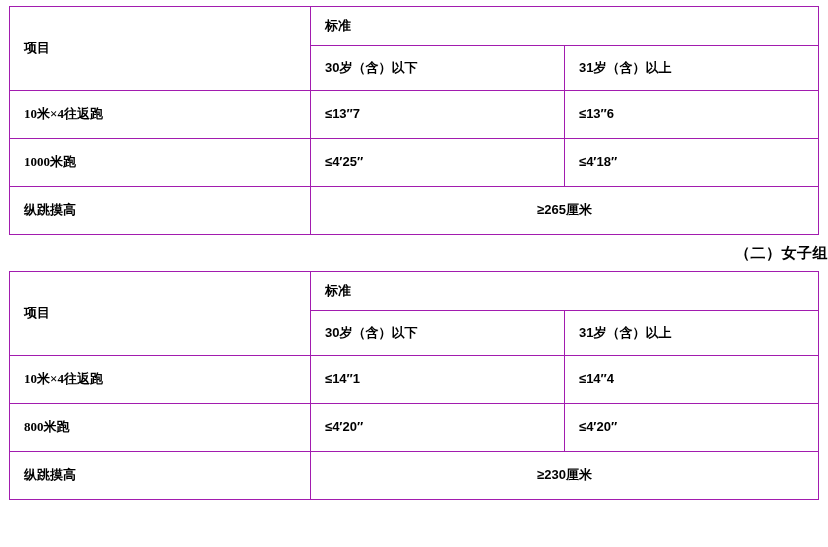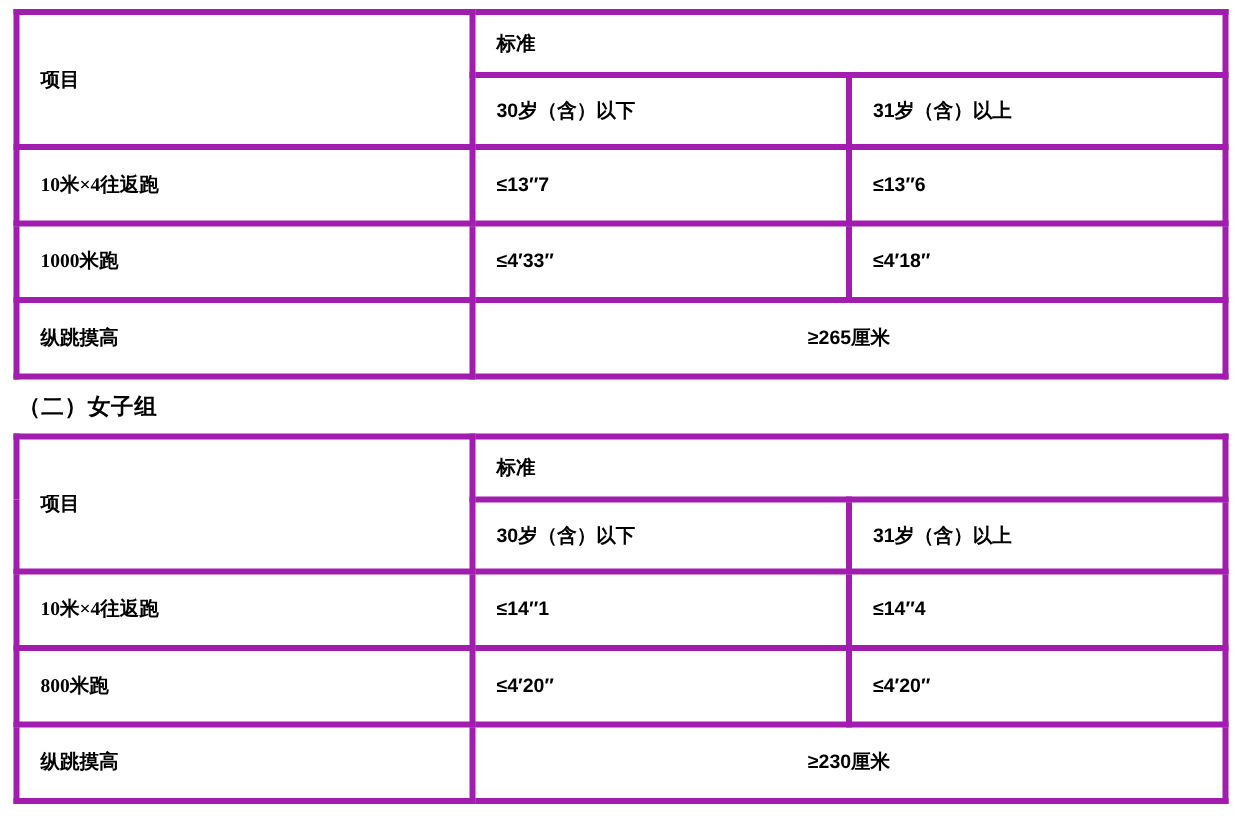--- a/index.html
+++ b/index.html
@@ -21,21 +21,21 @@
     box-sizing: border-box;
   }
   table.std-table {
     border-collapse: collapse;
     table-layout: fixed;
     width: 810px;
     margin: 0 auto;
     background: #fff;
   }
   table.std-table td {
-    border: 4px solid #a21caf;
+    border: 1px solid #a21caf;
     font-size: 13px;
     line-height: 1.3;
     padding: 0 14px;
     vertical-align: middle;
     color: #000;
     font-weight: 600;
   }
   td.col-item { width: 272px; font-family: Liberation Serif, serif; }
   td.col-a { width: 269px; }
   td.col-b { width: 269px; }
@@ -51,20 +51,21 @@
     vertical-align: middle;
   }
   td.span-all {
     text-align: center;
   }
   .section-label {
     font-size: 15px;
     font-weight: bold;
     margin: 9px 0 8px 12px;
     letter-spacing: 0.5px;
+    text-align: right;
   }
   .table1-wrap { padding-top: 6px; }
   .nowrap { white-space: nowrap; }
 </style>
 </head>
 <body>
 
 <div class="page">
 
   <div class="table1-wrap">
@@ -78,21 +79,21 @@
         <td class="col-a nowrap">30岁（含）以下</td>
         <td class="col-b nowrap">31岁（含）以上</td>
       </tr>
       <tr class="r-data">
         <td class="col-item">10米×4往返跑</td>
         <td class="col-a">≤13″7</td>
         <td class="col-b">≤13″6</td>
       </tr>
       <tr class="r-data">
         <td class="col-item">1000米跑</td>
-        <td class="col-a">≤4′33″</td>
+        <td class="col-a">≤4′25″</td>
         <td class="col-b">≤4′18″</td>
       </tr>
       <tr class="r-data">
         <td class="col-item">纵跳摸高</td>
         <td class="span-all" colspan="2">≥265厘米</td>
       </tr>
     </tbody>
       </table>
   </div>
 

